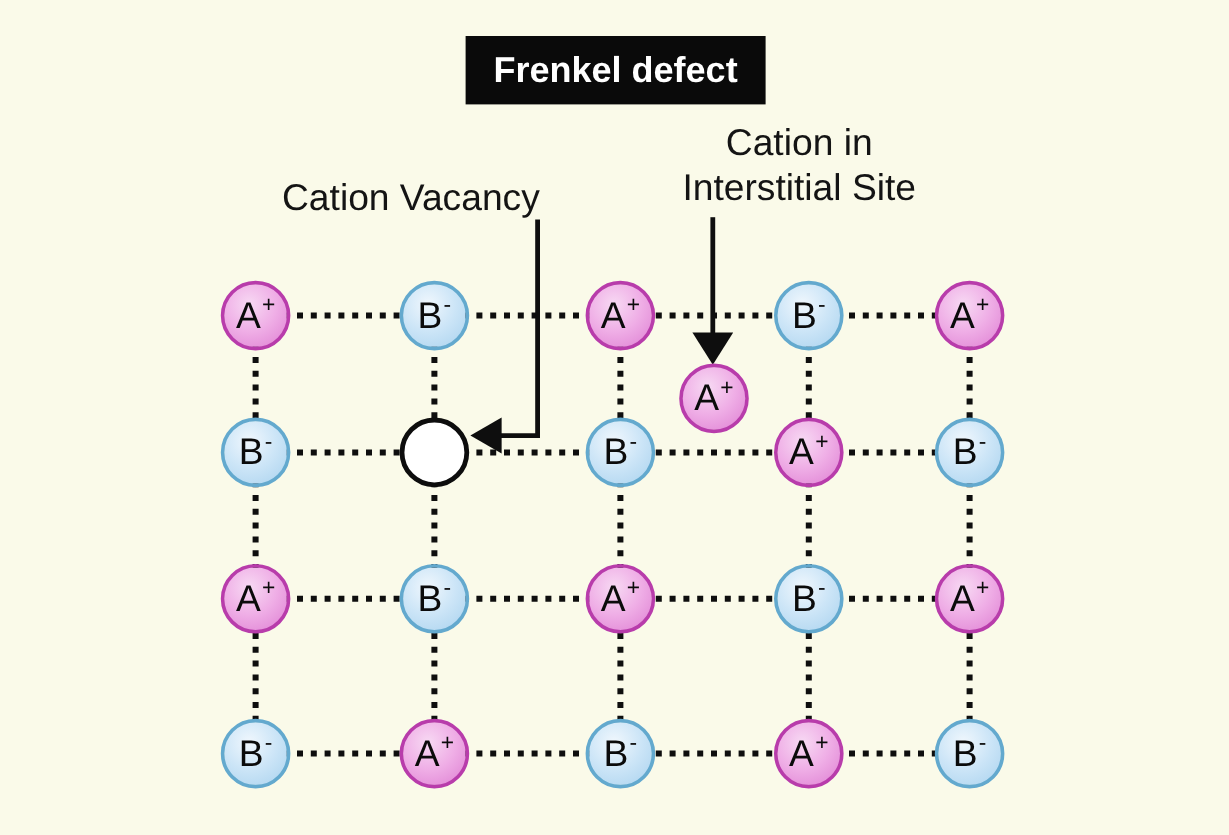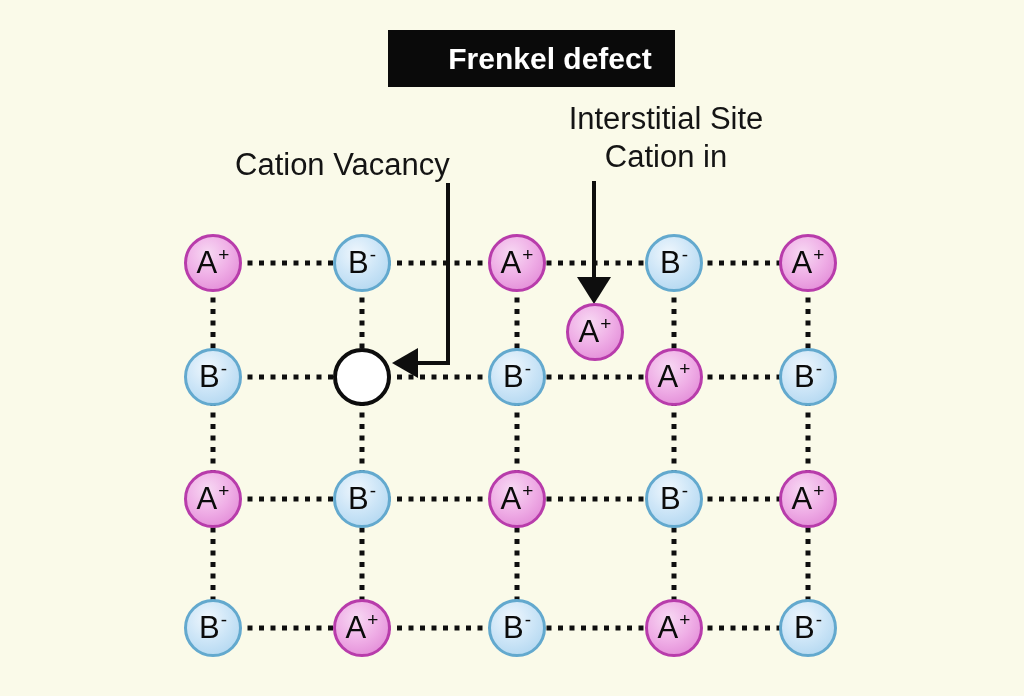--- a/index.html
+++ b/index.html
@@ -15,21 +15,20 @@
     position: absolute;
     left: 388px; top: 30px;
     width: 250px; height: 57px;
     background: #0A0A0A;
     color: #FFFFFF;
     font-size: 30px;
     font-weight: bold;
     display: flex;
     align-items: center;
     justify-content: center;
-    padding-left: 37px;
   }
   .label {
     position: absolute;
     color: #141414;
     font-size: 31px;
     white-space: nowrap;
     text-align: center;
   }
   .label-vacancy { left: 235px; top: 147px; }
   .label-interstitial {
@@ -97,22 +96,22 @@
     <polygon points="392,363 418,348 418,378" fill="#0E0E0E"></polygon>
 
     <line x1="594" y1="181" x2="594" y2="279" stroke="#0E0E0E" stroke-width="4"></line>
     <polygon points="594,304 577,277 611,277" fill="#0E0E0E"></polygon>
   </svg>
 
   <div class="title-box">Frenkel defect</div>
 
   <div class="label label-vacancy">Cation Vacancy</div>
   <div class="label label-interstitial">
+    <span>Cation in</span>
     <span>Interstitial Site</span>
-    <span>Cation in</span>
   </div>
 
   <div class="ion cation" style="left:184px;top:234px">
       <span>A</span>
       <span class="charge">+</span>
     </div>
   <div class="ion anion" style="left:333px;top:234px">
       <span>B</span>
       <span class="charge">-</span>
     </div>

